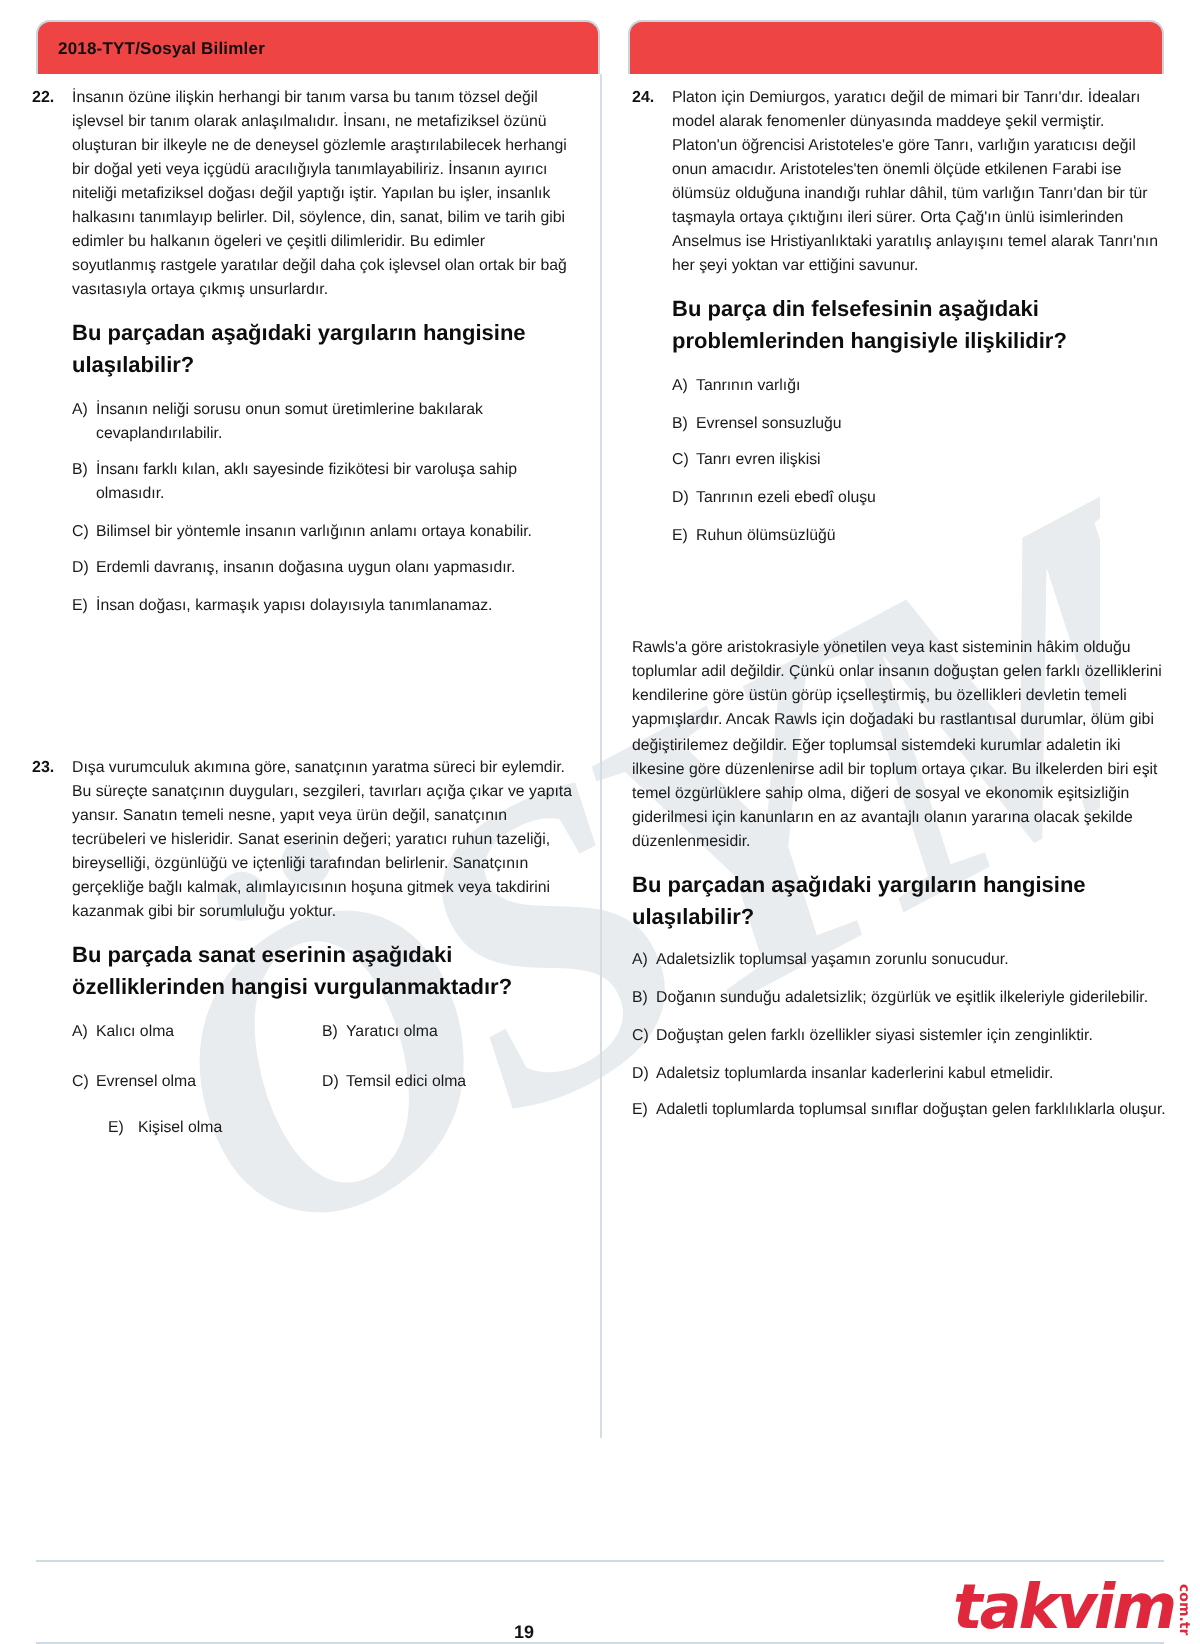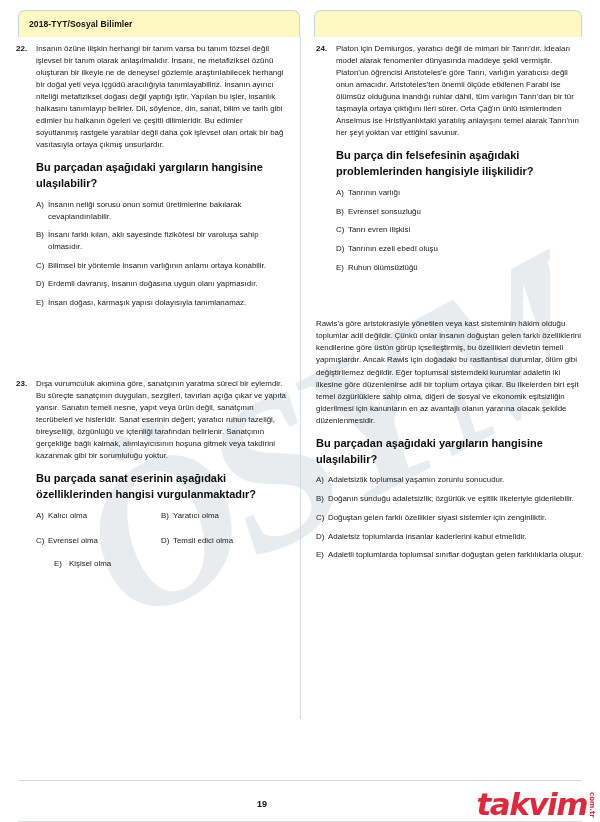--- a/index.html
+++ b/index.html
@@ -75,21 +75,21 @@
     gap: 14px;
   }
   .header-box {
     border: 1px solid #c9d6de;
     border-bottom: none;
     border-radius: 7px 7px 0 0;
     height: 26px;
     display: flex;
     align-items: center;
     padding-left: 10px;
-    background: #fef9c3;
+    background: #ef4444;
   }
   .header-box.left { flex: 0 0 270px; }
   .header-box.right { flex: 1 1 auto; }
   .header-title {
     font-size: 8.5px;
     font-weight: bold;
     color: #111;
     letter-spacing: 0.1px;
   }
 
@@ -191,21 +191,21 @@
     bottom: 0;
     z-index: 4;
   }
   .footer-rule-top {
     height: 1px;
     background: #cfdbe3;
     margin: 0 18px;
   }
   .footer-inner {
     display: flex;
-    align-items: center;
+    align-items: flex-end;
     padding: 6px 28px 0 18px;
     height: 40px;
     box-sizing: border-box;
   }
   .page-num {
     width: 50%;
     text-align: right;
     padding-right: 28px;
     box-sizing: border-box;
     font-size: 9px;

